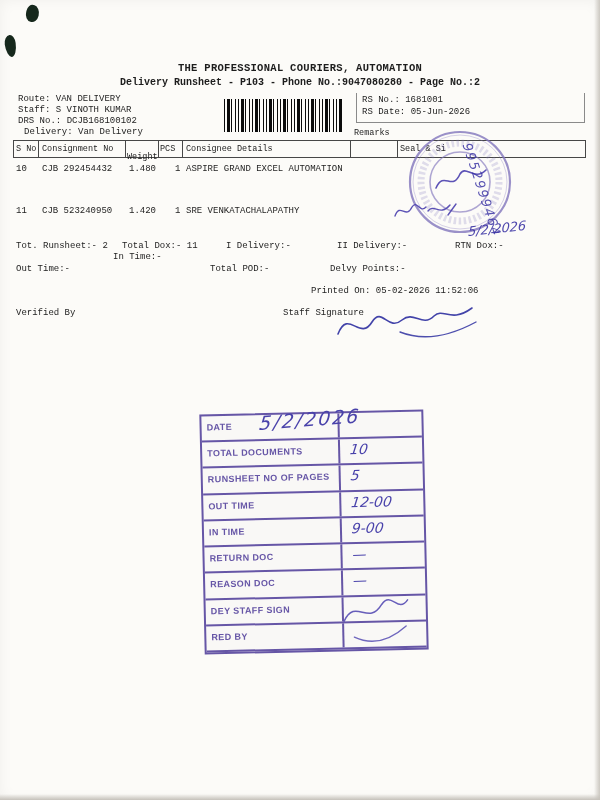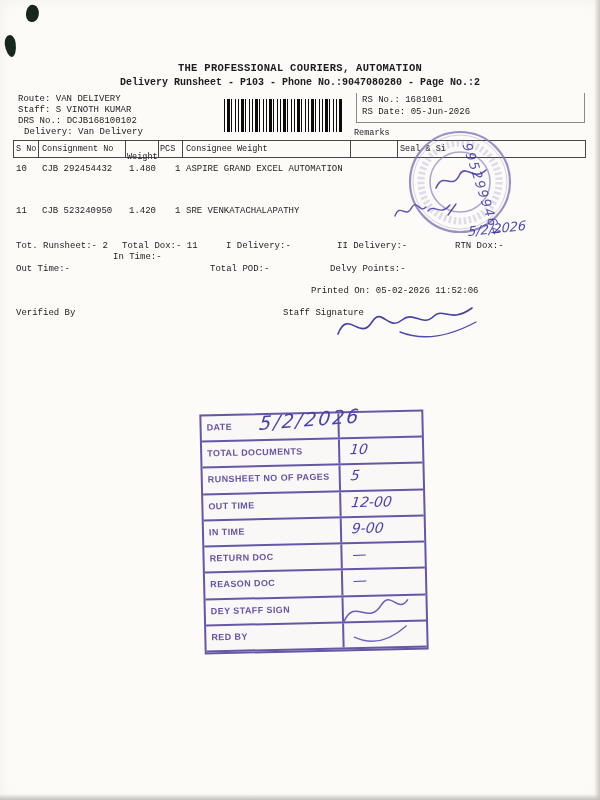--- a/index.html
+++ b/index.html
@@ -90,21 +90,21 @@
   <div class="abs vline" style="left:158px;top:140px;height:17px"></div>
   <div class="abs vline" style="left:182px;top:140px;height:17px"></div>
   <div class="abs vline" style="left:350px;top:140px;height:17px"></div>
   <div class="abs vline" style="left:397px;top:140px;height:17px"></div>
   <div class="abs vline" style="left:585px;top:140px;height:17px"></div>
 
   <div class="abs b t85" style="left:16px;top:144px">S No</div>
   <div class="abs b t85" style="left:42px;top:144px">Consignment No</div>
   <div class="abs b t85" style="left:127px;top:152px">Weight</div>
   <div class="abs b t85" style="left:160px;top:144px">PCS</div>
-  <div class="abs b t85" style="left:186px;top:144px">Consignee Weight</div>
+  <div class="abs b t85" style="left:186px;top:144px">Consignee Details</div>
   <div class="abs b t85" style="left:354px;top:128px">Remarks</div>
   <div class="abs b t85" style="left:400px;top:144px">Seal &amp; Si</div>
 
   <div class="abs" style="left:0;top:164px;width:600px;height:12px">
     <div class="abs b t9" style="left:16px">10</div>
     <div class="abs b t9" style="left:42px">CJB 292454432</div>
     <div class="abs b t9" style="left:129px">1.480</div>
     <div class="abs b t9" style="left:175px">1</div>
     <div class="abs b t9" style="left:186px">ASPIRE GRAND EXCEL AUTOMATION</div>
   </div>

